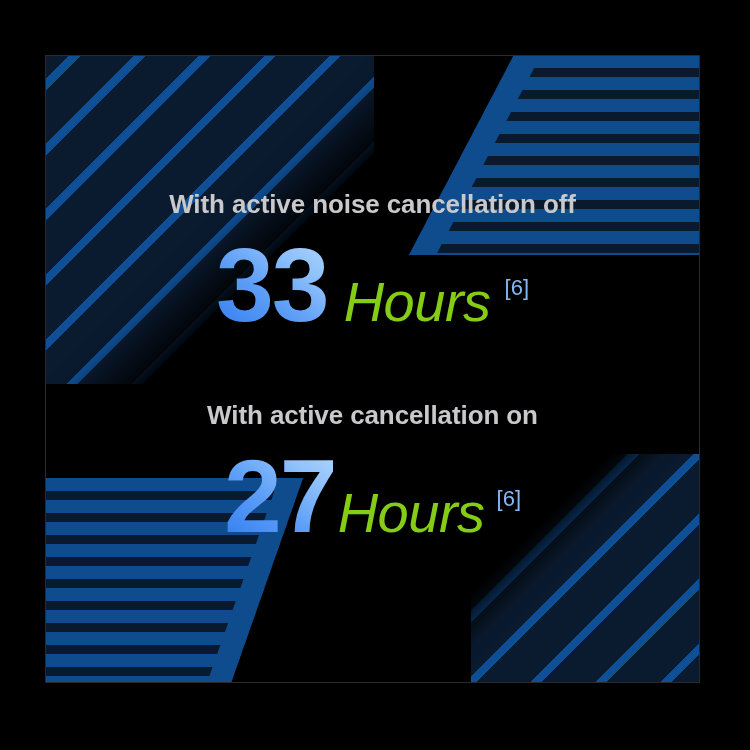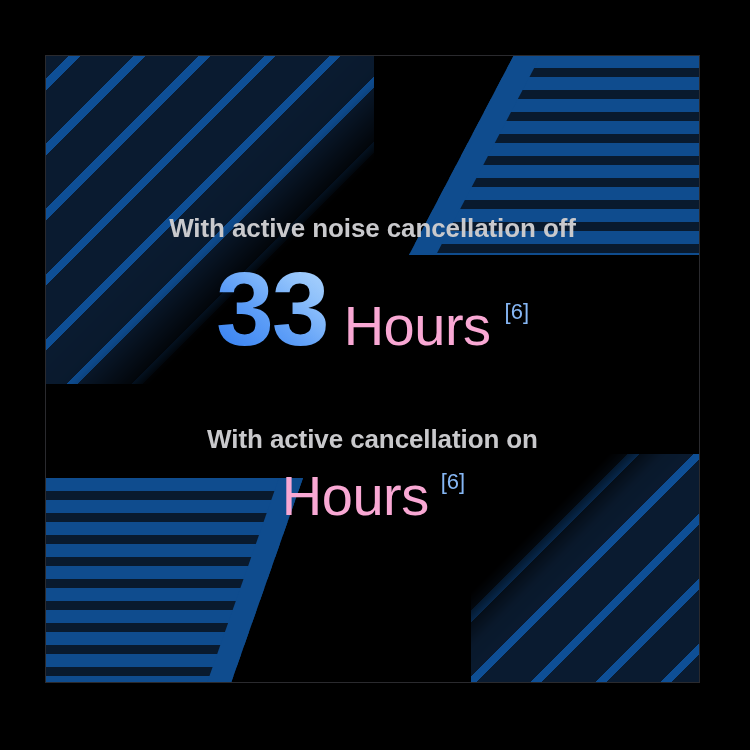--- a/index.html
+++ b/index.html
@@ -199,22 +199,23 @@
     -webkit-background-clip: text;
     background-clip: text;
     color: transparent;
     -webkit-text-fill-color: transparent;
   }
 
   .stat-unit {
     font-size: 56px;
     font-weight: 400;
     line-height: 1;
-    color: #f9a8d4;
+    color: #84cc16;
     letter-spacing: -0.5px;
+    font-style: italic;
   }
 
   .stat-footnote {
     font-size: 22px;
     font-weight: 400;
     color: #86b7f5;
     line-height: 1;
     position: relative;
     top: -26px;
   }
@@ -253,20 +254,21 @@
         <div class="stat-value-row">
           <span class="stat-number">33</span>
           <span class="stat-unit gap-wide">Hours</span>
           <span class="stat-footnote fn-wide">[6]</span>
         </div>
       </div>
 
       <div class="stat-block">
         <div class="stat-heading">With active cancellation on</div>
         <div class="stat-value-row">
+          <span class="stat-number">27</span>
           <span class="stat-unit gap-tight">Hours</span>
           <span class="stat-footnote fn-tight">[6]</span>
         </div>
       </div>
 
     </div>
   </div>
 </div>
 
 </body></html>

